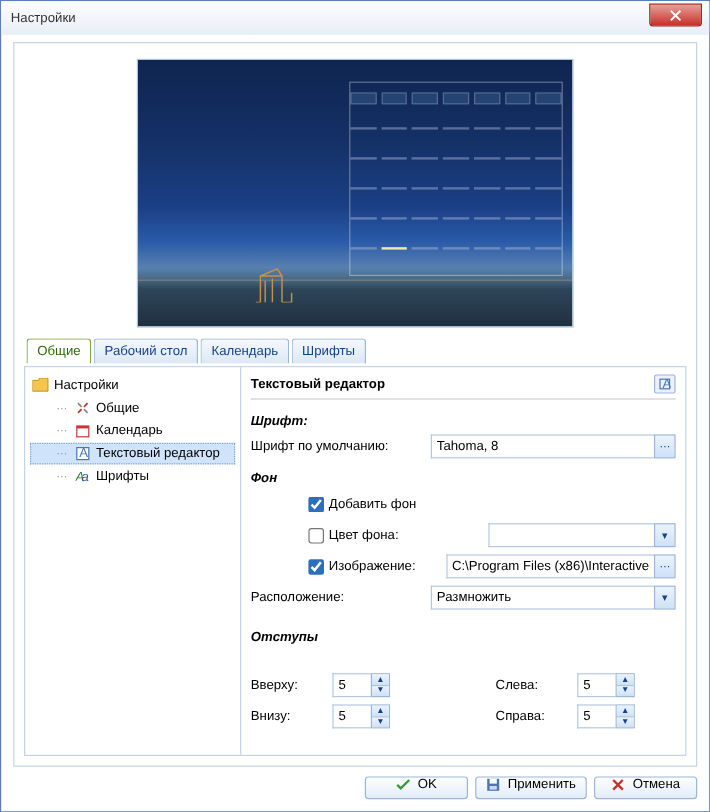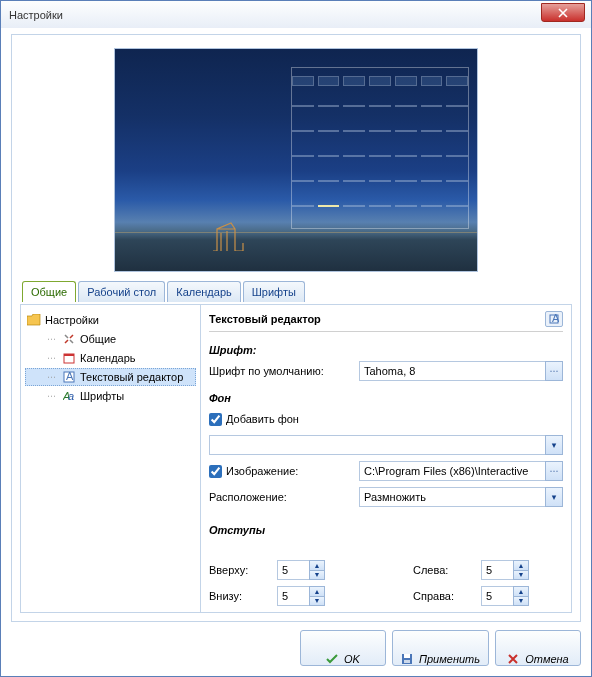--- a/index.html
+++ b/index.html
@@ -45,38 +45,38 @@
 .ticon { width: 14px; height: 14px; display: inline-flex; align-items: center; justify-content: center; font-size: 10px; }
 
 .form { flex: 1; padding: 6px 8px; display: flex; flex-direction: column; gap: 4px; overflow: hidden; }
 .form-title-row { display: flex; align-items: center; justify-content: space-between; border-bottom: 1px solid #d0d0d0; padding-bottom: 4px; margin-bottom: 2px; }
 .form-title { font-weight: bold; }
 .title-btn { width: 18px; height: 16px; border: 1px solid #9cb6d8; background: #eaf1fa; border-radius: 2px; font-size: 8px; display: flex; align-items: center; justify-content: center; cursor: pointer; }
 
 .section-h { font-weight: bold; margin-top: 6px; font-style: italic; }
 .row { display: flex; align-items: center; min-height: 22px; gap: 4px; }
 .lbl { width: 146px; }
-.lbl-check { display: flex; gap: 4px; width: 146px; }
+.lbl-check { display: flex; gap: 4px; width: 146px; margin-left: 48px; }
 .val { flex: 1; display: flex; align-items: flex-start; gap: 0; }
 .readonly-box { flex: 1; border: 1px solid #b5c8e0; border-right: none; height: 20px; padding: 2px 4px; background: #fff; display: flex; align-items: center; overflow: hidden; white-space: nowrap; }
 .combo-btn { width: 18px; height: 20px; border: 1px solid #9cb6d8; background: linear-gradient(#eaf3fd,#cfe1f7); color: #15428b; display: flex; align-items: center; justify-content: center; cursor: pointer; font-size: 9px; }
 .color-swatch { flex: 1; height: 20px; border: 1px solid #b5c8e0; border-right: none; background: #fff; }
 
 input[type=checkbox] { width: 13px; height: 13px; accent-color: #2c6fbb; margin: 0; }
 
 .margins { display: grid; grid-template-columns: 60px 60px 60px 60px 60px; column-gap: 8px; row-gap: 6px; align-items: center; margin-top: 20px; }
 .margins .ml { }
 .spin { display: flex; }
 .spin input { width: 32px; height: 20px; border: 1px solid #b5c8e0; border-right: none; padding: 2px 4px; }
 .spin .arrows { width: 16px; height: 20px; border: 1px solid #9cb6d8; display: flex; flex-direction: column; }
 .spin .arrows div { flex: 1; background: linear-gradient(#eaf3fd,#cfe1f7); color: #15428b; display: flex; align-items: center; justify-content: center; font-size: 7px; cursor: pointer; }
 .spin .arrows div:first-child { border-bottom: 1px solid #9cb6d8; }
 
 .footer { display: flex; justify-content: flex-end; gap: 6px; padding-top: 2px; }
-.btn { min-width: 86px; height: 36px; border: 1px solid #9cb6d8; border-radius: 3px; background: linear-gradient(#fdfefe,#e2ecf8); display: flex; align-items: flex-end; justify-content: center; gap: 6px; cursor: pointer; padding: 0 8px; font-style: italic; }
+.btn { min-width: 86px; height: 19px; border: 1px solid #9cb6d8; border-radius: 3px; background: linear-gradient(#fdfefe,#e2ecf8); display: flex; align-items: flex-start; justify-content: center; gap: 6px; cursor: pointer; padding: 0 8px; }
 .btn .bicon { width: 12px; height: 12px; display: inline-flex; align-items: center; justify-content: center; }
 </style>
 </head>
 <body>
 
 <div class="window">
 
   <div class="titlebar">
     <span class="titlebar-text">Настройки</span>
     <div class="close-btn">
@@ -239,20 +239,24 @@
           <div class="section-h">Фон</div>
 
           <div class="row">
             <label class="lbl-check">
               <input type="checkbox" checked="" style="">
               <span>Добавить фон</span>
             </label>
           </div>
 
           <div class="row">
+            <label class="lbl-check">
+              <input type="checkbox" style="">
+              <span>Цвет фона:</span>
+            </label>
             <div class="val">
               <div class="color-swatch"></div>
               <div class="combo-btn">▾</div>
             </div>
           </div>
 
           <div class="row">
             <label class="lbl-check">
               <input type="checkbox" checked="" style="">
               <span>Изображение:</span>

